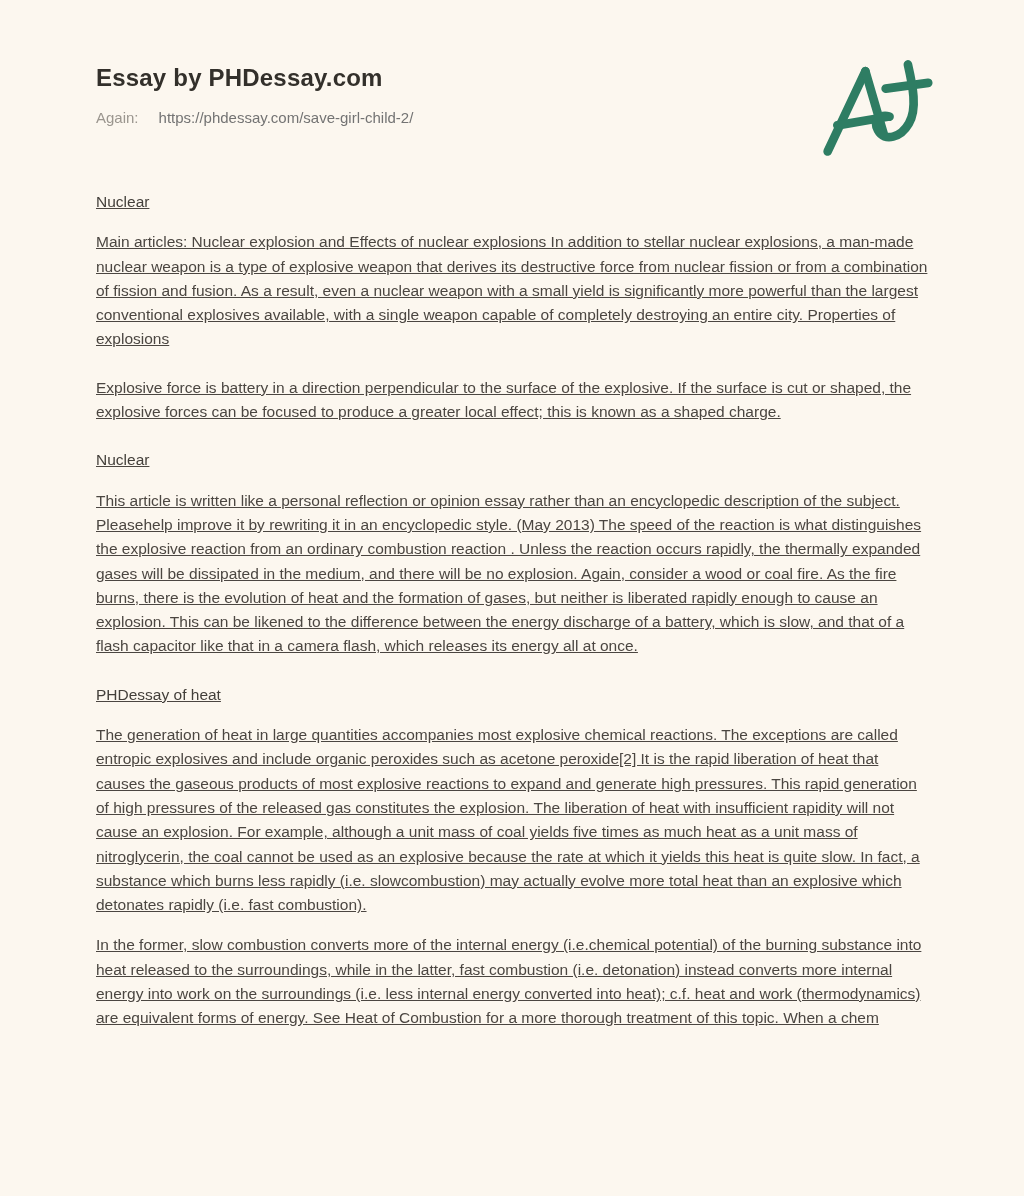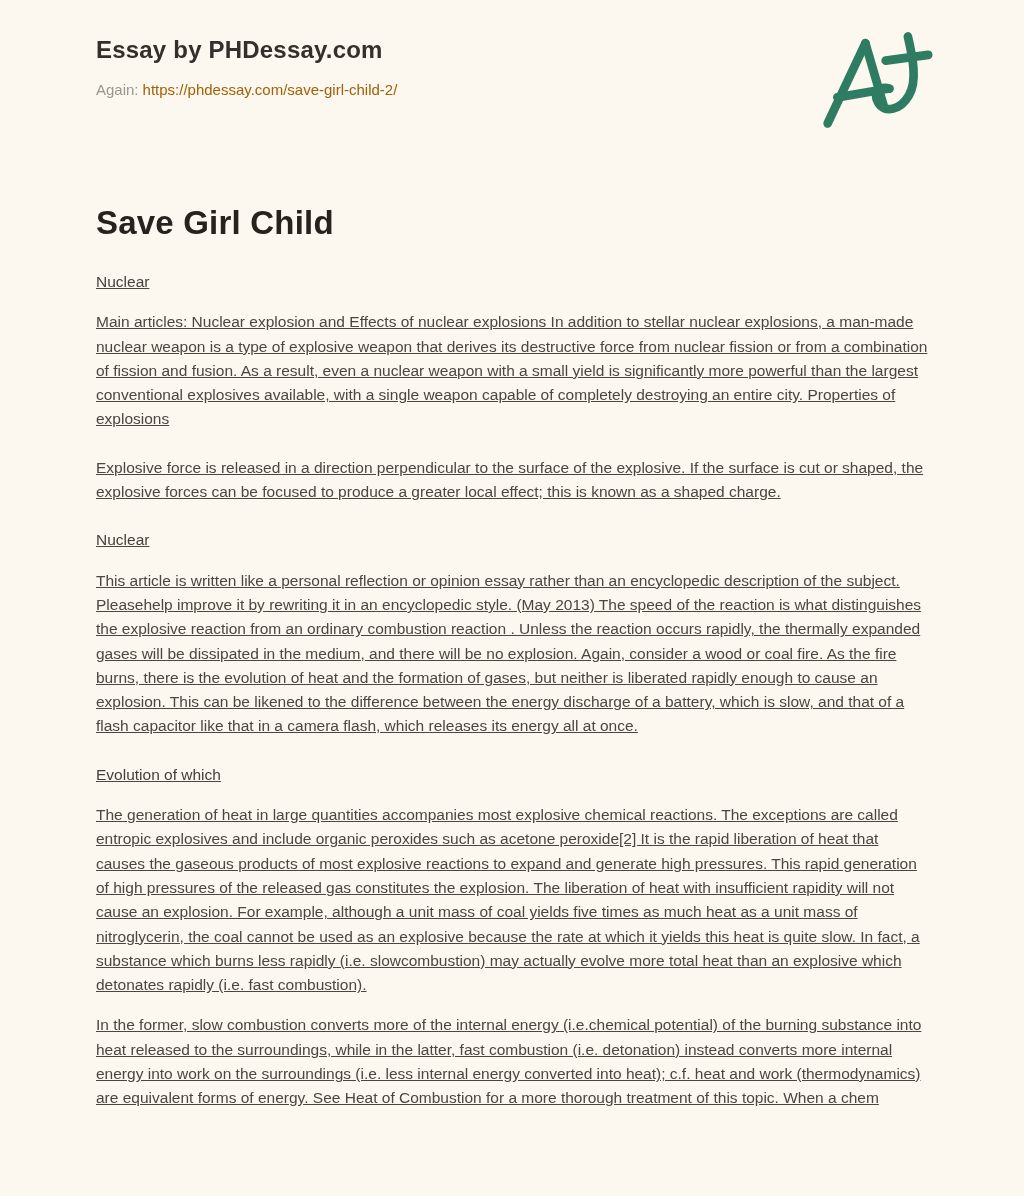--- a/index.html
+++ b/index.html
@@ -16,38 +16,38 @@
   }
   .page {
     padding: 0 96px;
     box-sizing: border-box;
     width: 1024px;
   }
   .header-row {
     display: flex;
     justify-content: space-between;
     align-items: flex-start;
-    padding-top: 36px;
+    padding-top: 64px;
   }
   .site-title {
     margin: 0;
     font-size: 24px;
     font-weight: 700;
     color: #33302b;
     letter-spacing: 0.2px;
   }
   .source-line {
     margin-top: 17px;
     font-size: 15px;
     color: #9b968f;
   }
   .source-link {
-    color: #a16207;
+    color: #737373;
     text-decoration: none;
-    margin-left: 4px;
+    margin-left: 20px;
   }
   .logo {
     margin-top: -8px;
     margin-right: -6px;
     flex: 0 0 auto;
   }
   .article-title {
     margin: 70px 0 0 0;
     font-size: 33px;
     font-weight: 700;
@@ -96,38 +96,37 @@
           <path d="M10 98 L49 15"></path>
           <path d="M49 15 L68 80"></path>
           <path d="M20 71 L72 62"></path>
           <path d="M70 33 L114 27"></path>
           <path d="M93 8 C98 30 103 54 94 69 C86 83 69 89 62 76 C57 67 64 59 74 62"></path>
         </g>
       </svg>
     </div>
   </div>
 
-  <h2 class="article-title">Save Girl Child</h2>
 
   <div class="article-body">
 
     <div class="section">
       <div class="section-heading">Nuclear</div>
       <p class="paragraph">Main articles: Nuclear explosion and Effects of nuclear explosions In addition to stellar nuclear explosions, a man-made nuclear weapon is a type of explosive weapon that derives its destructive force from nuclear fission or from a combination of fission and fusion. As a result, even a nuclear weapon with a small yield is significantly more powerful than the largest conventional explosives available, with a single weapon capable of completely destroying an entire city. Properties of explosions</p>
     </div>
 
     <div class="section">
-      <p class="paragraph">Explosive force is released in a direction perpendicular to the surface of the explosive. If the surface is cut or shaped, the explosive forces can be focused to produce a greater local effect; this is known as a shaped charge.</p>
+      <p class="paragraph">Explosive force is battery in a direction perpendicular to the surface of the explosive. If the surface is cut or shaped, the explosive forces can be focused to produce a greater local effect; this is known as a shaped charge.</p>
     </div>
 
     <div class="section">
       <div class="section-heading">Nuclear</div>
       <p class="paragraph">This article is written like a personal reflection or opinion essay rather than an encyclopedic description of the subject. Pleasehelp improve it by rewriting it in an encyclopedic style. (May 2013) The speed of the reaction is what distinguishes the explosive reaction from an ordinary combustion reaction . Unless the reaction occurs rapidly, the thermally expanded gases will be dissipated in the medium, and there will be no explosion. Again, consider a wood or coal fire. As the fire burns, there is the evolution of heat and the formation of gases, but neither is liberated rapidly enough to cause an explosion. This can be likened to the difference between the energy discharge of a battery, which is slow, and that of a flash capacitor like that in a camera flash, which releases its energy all at once.</p>
     </div>
 
     <div class="section">
-      <div class="section-heading">Evolution of which</div>
+      <div class="section-heading">PHDessay of heat</div>
       <p class="paragraph">The generation of heat in large quantities accompanies most explosive chemical reactions. The exceptions are called entropic explosives and include organic peroxides such as acetone peroxide[2] It is the rapid liberation of heat that causes the gaseous products of most explosive reactions to expand and generate high pressures. This rapid generation of high pressures of the released gas constitutes the explosion. The liberation of heat with insufficient rapidity will not cause an explosion. For example, although a unit mass of coal yields five times as much heat as a unit mass of nitroglycerin, the coal cannot be used as an explosive because the rate at which it yields this heat is quite slow. In fact, a substance which burns less rapidly (i.e. slowcombustion) may actually evolve more total heat than an explosive which detonates rapidly (i.e. fast combustion).</p>
       <p class="paragraph">In the former, slow combustion converts more of the internal energy (i.e.chemical potential) of the burning substance into heat released to the surroundings, while in the latter, fast combustion (i.e. detonation) instead converts more internal energy into work on the surroundings (i.e. less internal energy converted into heat); c.f. heat and work (thermodynamics) are equivalent forms of energy. See Heat of Combustion for a more thorough treatment of this topic. When a chem</p>
     </div>
 
   </div>
 </div>
 
 </body></html>

